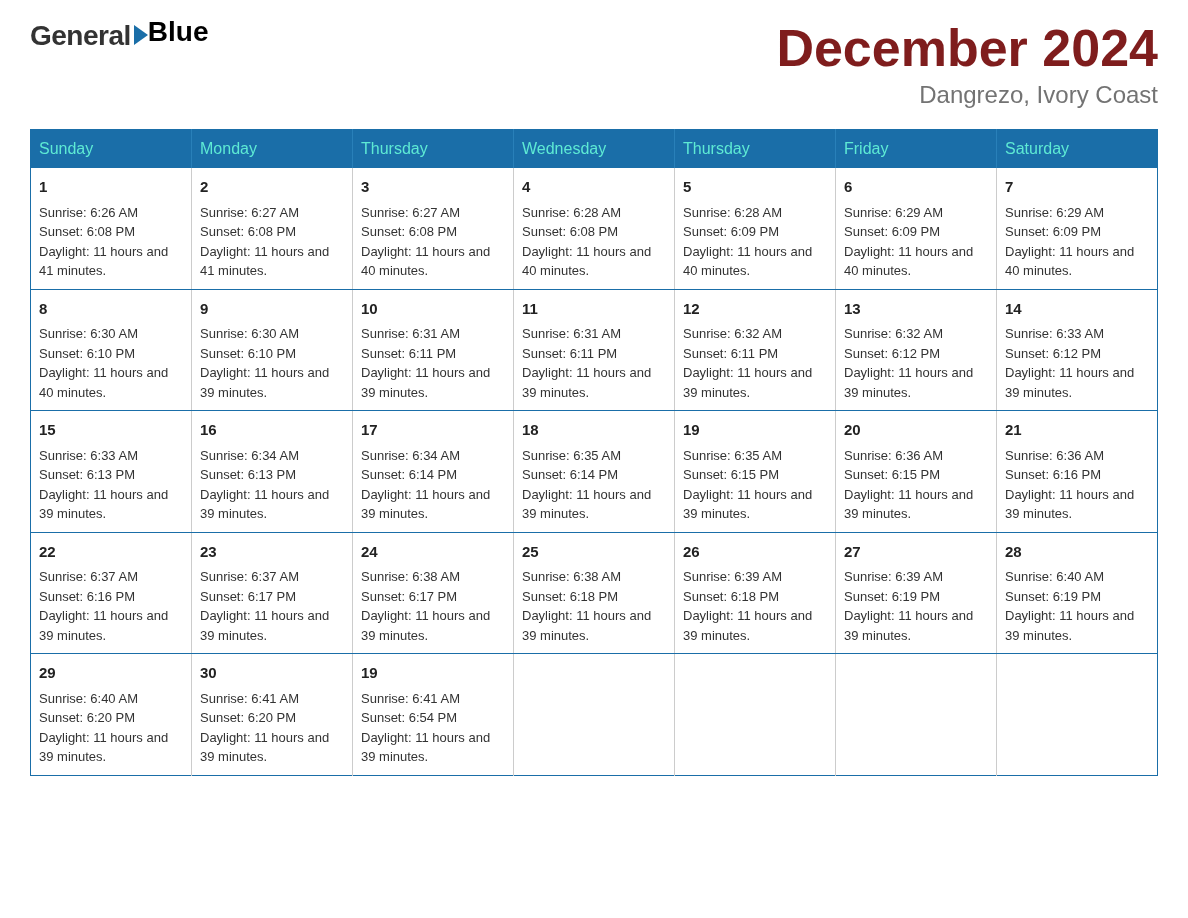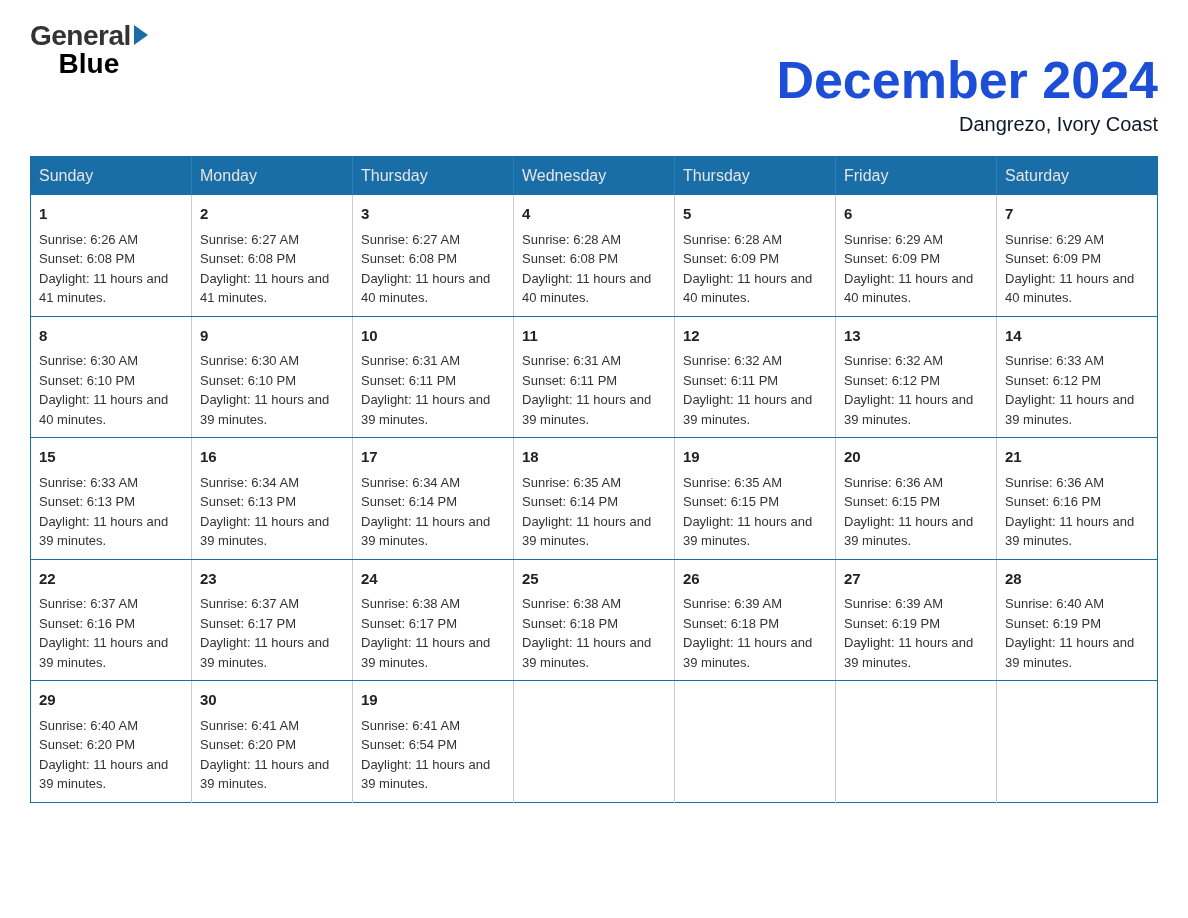--- a/index.html
+++ b/index.html
@@ -40,37 +40,36 @@
       display: block;
       margin-top: -4px;
       text-align: center;
     }
     .title-area {
       text-align: right;
     }
     .month-title {
       font-size: 52px;
       font-weight: bold;
-      color: #1d4ed8;
+      color: #7f1d1d;
       line-height: 1.1;
-      margin-top: 32px;
     }
     .location-subtitle {
-      font-size: 20px;
-      color: #0f172a;
+      font-size: 24px;
+      color: #737373;
       margin-top: 4px;
     }
     .calendar-table {
       width: 100%;
       border-collapse: collapse;
       border: 1px solid #1a6ea8;
     }
     .calendar-table th {
       background-color: #1a6ea8;
-      color: #e5e5e5;
+      color: #5eead4;
       padding: 10px 8px;
       text-align: left;
       font-size: 16px;
       font-weight: normal;
       border-right: 1px solid #2980b9;
     }
     .calendar-table th:last-child {
       border-right: none;
     }
     .calendar-table td {
@@ -95,21 +94,21 @@
       font-weight: bold;
       color: #222;
       display: block;
       margin-bottom: 4px;
     }
     .empty-cell {
       background: #fff;
     }
     .logo-block {
       display: flex;
-      flex-direction: column;
+      flex-direction: row;
     }
     .logo-line1 {
       display: flex;
       align-items: center;
     }
   </style>
 </head>
 <body>
 
 <div class="header-area">

